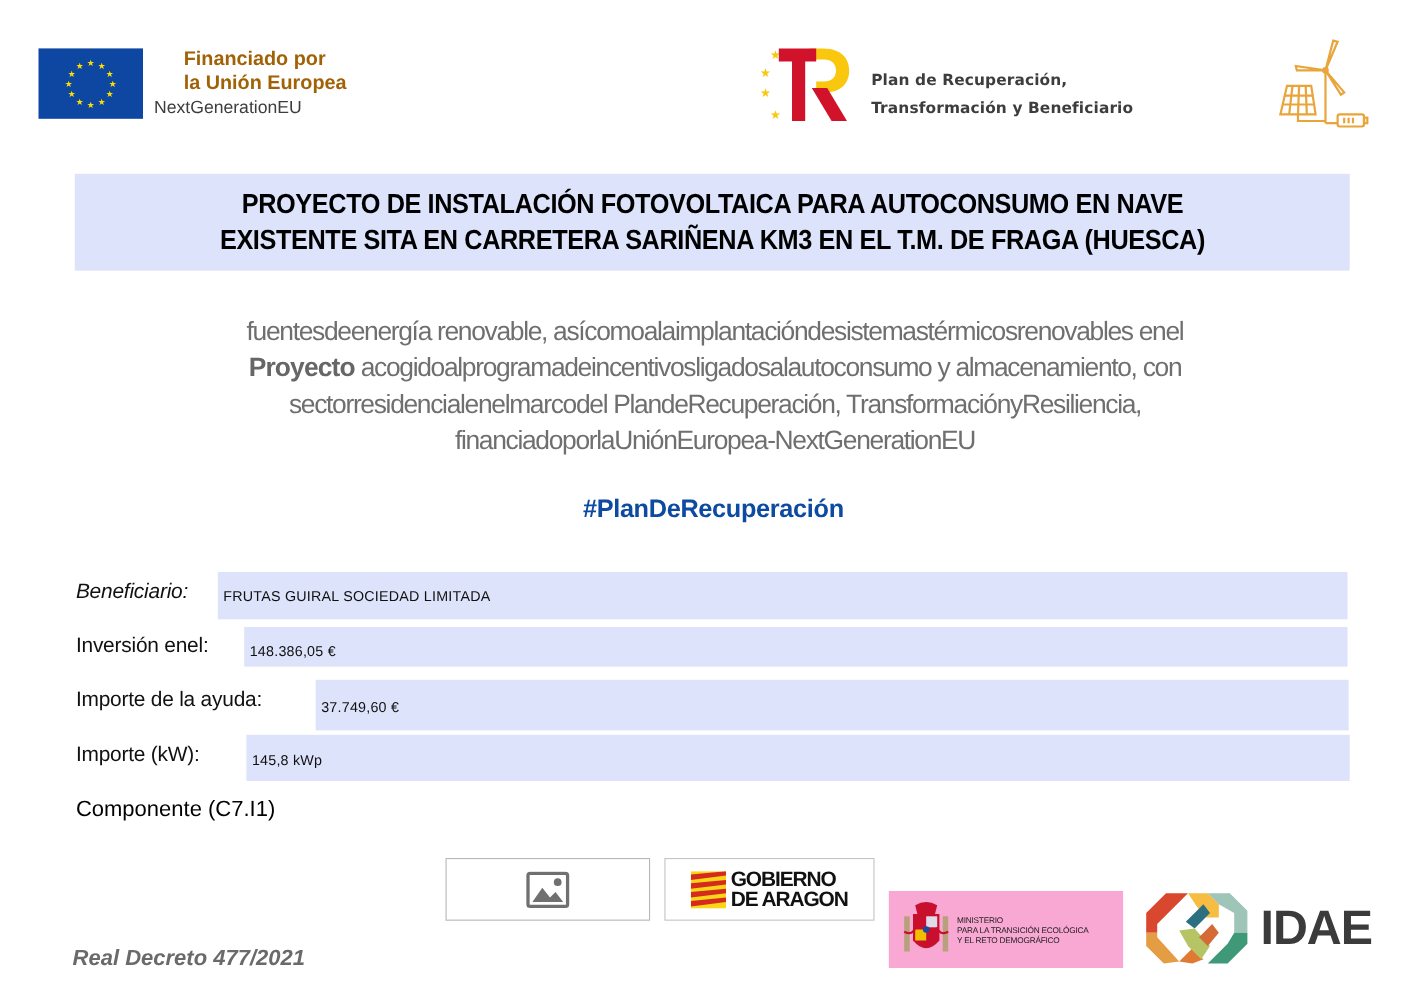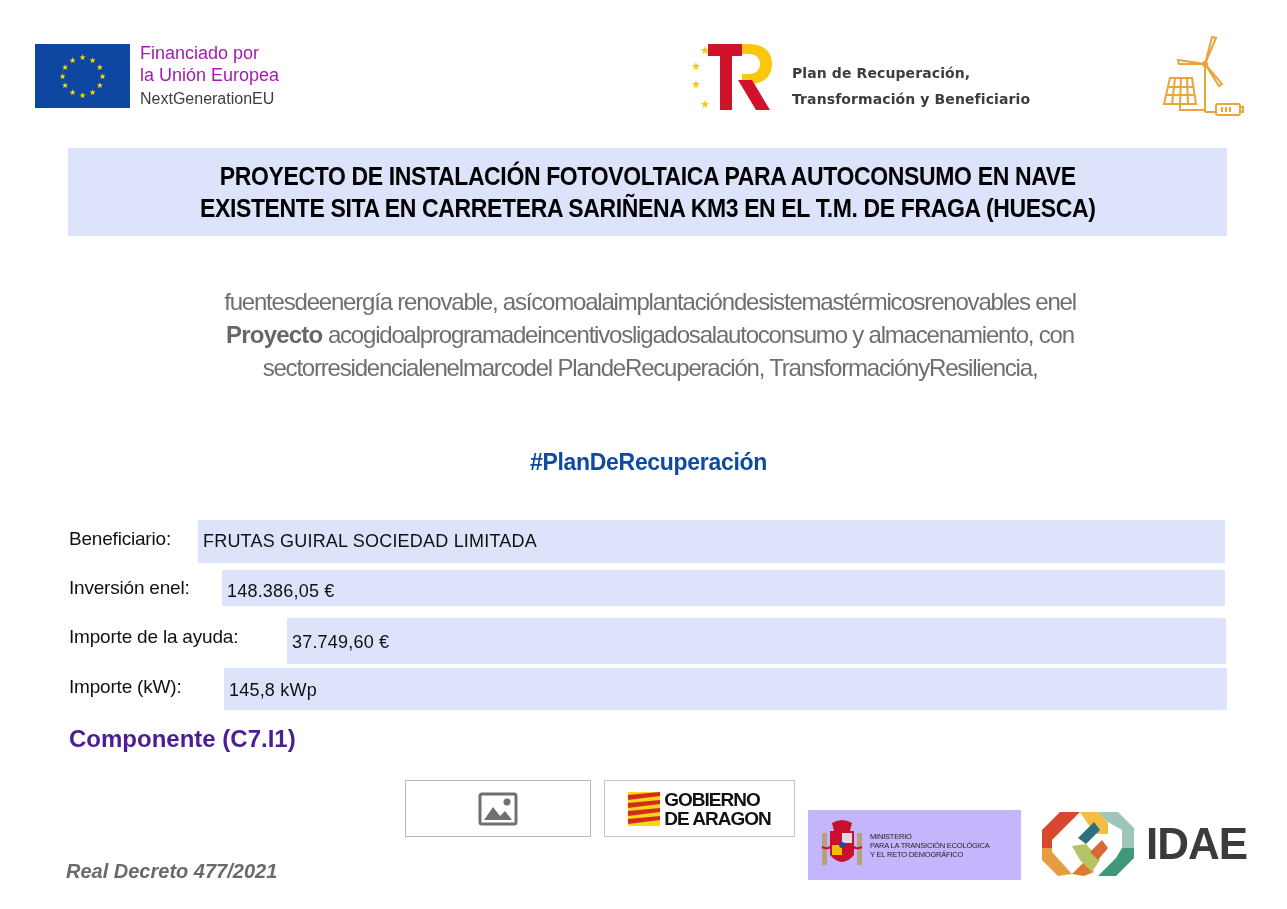--- a/index.html
+++ b/index.html
@@ -4,51 +4,51 @@
 <style>
   * { box-sizing: border-box; margin: 0; padding: 0; }
   html, body { width: 1287px; height: 909px; background: #ffffff; overflow: hidden; }
   body { position: relative; font-family: "Liberation Sans", sans-serif; color: #000; }
 
   .abs { position: absolute; }
 
   
   #eu-flag { left: 35px; top: 44px; width: 95px; height: 64px; background: #0e47a1; }
   #eu-text { left: 140px; top: 42px; }
-  .eu-line1, .eu-line2 { font-family: "Liberation Sans", sans-serif; font-weight: normal; font-size: 18px; color: #a21caf; line-height: 22px; }
+  .eu-line1, .eu-line2 { font-family: "Liberation Sans", sans-serif; font-weight: bold; font-size: 18px; color: #a16207; line-height: 22px; margin-left: 27px; }
   .eu-line3 { font-size: 16px; color: #3d3d3d; line-height: 24px; margin-top: 1px; }
 
   
   #prtr-mark { left: 686px; top: 40px; width: 90px; height: 74px; }
   #prtr-text { left: 792px; top: 60px; }
   .prtr-line { font-family: "DejaVu Sans", sans-serif; font-weight: bold; font-size: 14px; color: #3d3d3d; line-height: 26px; letter-spacing: 0.1px; }
   #energy-icon { left: 1160px; top: 34px; width: 86px; height: 86px; }
 
   
-  #title-box { left: 68px; top: 148px; width: 1159px; height: 88px; background: #dde3fb; display: flex; align-items: center; justify-content: center; text-align: center; }
+  #title-box { left: 68px; top: 158px; width: 1159px; height: 88px; background: #dde3fb; display: flex; align-items: center; justify-content: center; text-align: center; }
   #title-text { font-family: "Liberation Sans", sans-serif; font-weight: bold; font-size: 25px; line-height: 32px; letter-spacing: -0.4px; color: #000; transform: scaleX(0.92); }
 
   
   #description { left: 80px; top: 285px; width: 1140px; text-align: center; font-size: 24px; line-height: 33px; color: #6f6f6f; letter-spacing: -1.2px; }
   #description .lead { font-weight: bold; color: #666; letter-spacing: -0.8px; }
 
   #hashtag { left: 0; top: 449px; width: 1297px; text-align: center; font-weight: bold; font-size: 23px; color: #0d4aa2; letter-spacing: -0.3px; }
 
   
   .field-label { position: absolute; left: 69px; font-size: 19px; color: #111; letter-spacing: -0.2px; }
-  .field-value { position: absolute; background: #dde3fb; font-size: 18px; color: #111; padding-left: 5px; display: flex; align-items: center; letter-spacing: 0.2px; }
-  #component { left: 69px; top: 725px; font-weight: bold; font-size: 24px; color: #4c1d95; }
+  .field-value { position: absolute; background: #dde3fb; font-size: 13px; color: #111; padding-left: 5px; display: flex; align-items: center; letter-spacing: 0.2px; }
+  #component { left: 69px; top: 725px; font-weight: normal; font-size: 20px; color: #000000; }
 
   
   #decree { left: 66px; top: 860px; font-style: italic; font-weight: bold; font-size: 20px; color: #6a6a6a; }
   .logo-box { position: absolute; top: 780px; height: 57px; }
   #img-placeholder { left: 405px; width: 186px; border: 1.5px solid #b7b7b7; background: #fff; display: flex; align-items: center; justify-content: center; }
   #aragon { left: 604px; width: 191px; border: 1.5px solid #c4c4c4; background: #fff; display: flex; align-items: center; justify-content: center; gap: 4px; }
   #aragon-text { font-family: "Liberation Sans", sans-serif; font-weight: bold; font-size: 19px; line-height: 19px; color: #111; letter-spacing: -1px; }
-  #ministerio { left: 808px; top: 810px; width: 213px; height: 70px; background: #c4b5fd; display: flex; align-items: center; padding-left: 12px; gap: 6px; }
+  #ministerio { left: 808px; top: 810px; width: 213px; height: 70px; background: #f9a8d4; display: flex; align-items: center; padding-left: 12px; gap: 6px; }
   #ministerio-text { font-size: 7.5px; line-height: 9px; color: #222; letter-spacing: -0.2px; }
   #idae { left: 1038px; top: 808px; width: 210px; height: 72px; display: flex; align-items: center; gap: 8px; }
   #idae-text { font-family: "Liberation Sans", sans-serif; font-weight: bold; font-size: 44px; color: #3b3b3b; letter-spacing: -1px; }
 </style>
 </head>
 <body>
 
 <div id="eu-flag" class="abs">
   <svg width="95" height="64" viewBox="0 0 95 64">
     <g fill="#ffdd00">
@@ -124,25 +124,26 @@
   <div id="title-text">
     <div>PROYECTO DE INSTALACIÓN FOTOVOLTAICA PARA AUTOCONSUMO EN NAVE</div>
     <div>EXISTENTE SITA EN CARRETERA SARIÑENA KM3 EN EL T.M. DE FRAGA (HUESCA)</div>
   </div>
 </div>
 
 <div id="description" class="abs">
   <div>fuentesdeenergía renovable, asícomoalaimplantacióndesistemastérmicosrenovables enel</div>
   <div><span class="lead">Proyecto</span><span> acogidoalprogramadeincentivosligadosalautoconsumo  y almacenamiento, con</span></div>
   <div>sectorresidencialenelmarcodel  PlandeRecuperación, TransformaciónyResiliencia,</div>
+  <div>financiadoporlaUniónEuropea-NextGenerationEU</div>
 </div>
 
 <div id="hashtag" class="abs">#PlanDeRecuperación</div>
 
-<div class="field-label" style="top:528px;">Beneficiario:</div>
+<div class="field-label" style="top:528px;font-style:italic;">Beneficiario:</div>
 <div class="field-value" style="left:198px; top:520px; width:1027px; height:43px;">FRUTAS GUIRAL SOCIEDAD LIMITADA</div>
 
 <div class="field-label" style="top:577px;">Inversión enel:</div>
 <div class="field-value" style="left:222px; top:570px; width:1003px; height:36px; padding-top:6px;">148.386,05 €</div>
 
 <div class="field-label" style="top:626px;">Importe de la ayuda:</div>
 <div class="field-value" style="left:287px; top:618px; width:939px; height:46px; padding-top:3px;">37.749,60 €</div>
 
 <div class="field-label" style="top:676px;">Importe (kW):</div>
 <div class="field-value" style="left:224px; top:668px; width:1003px; height:42px; padding-top:3px;">145,8 kWp</div>

